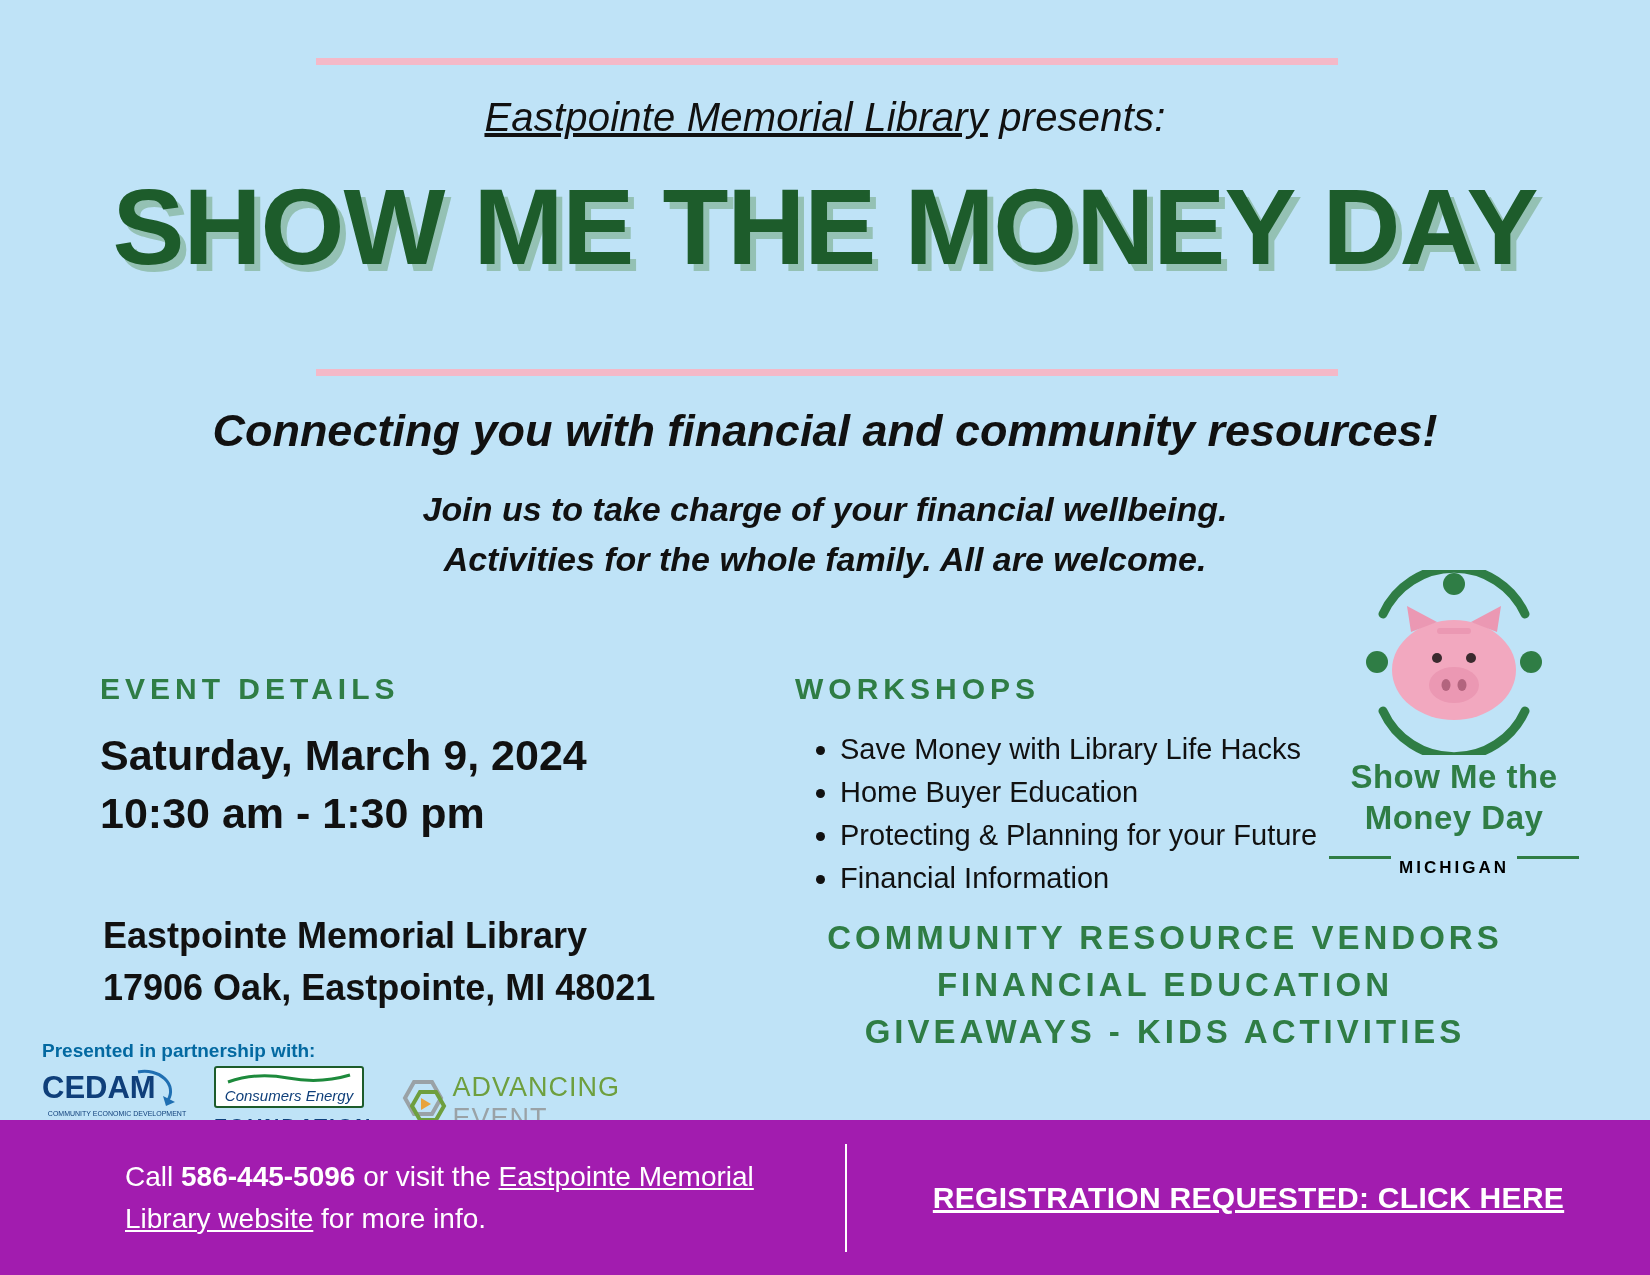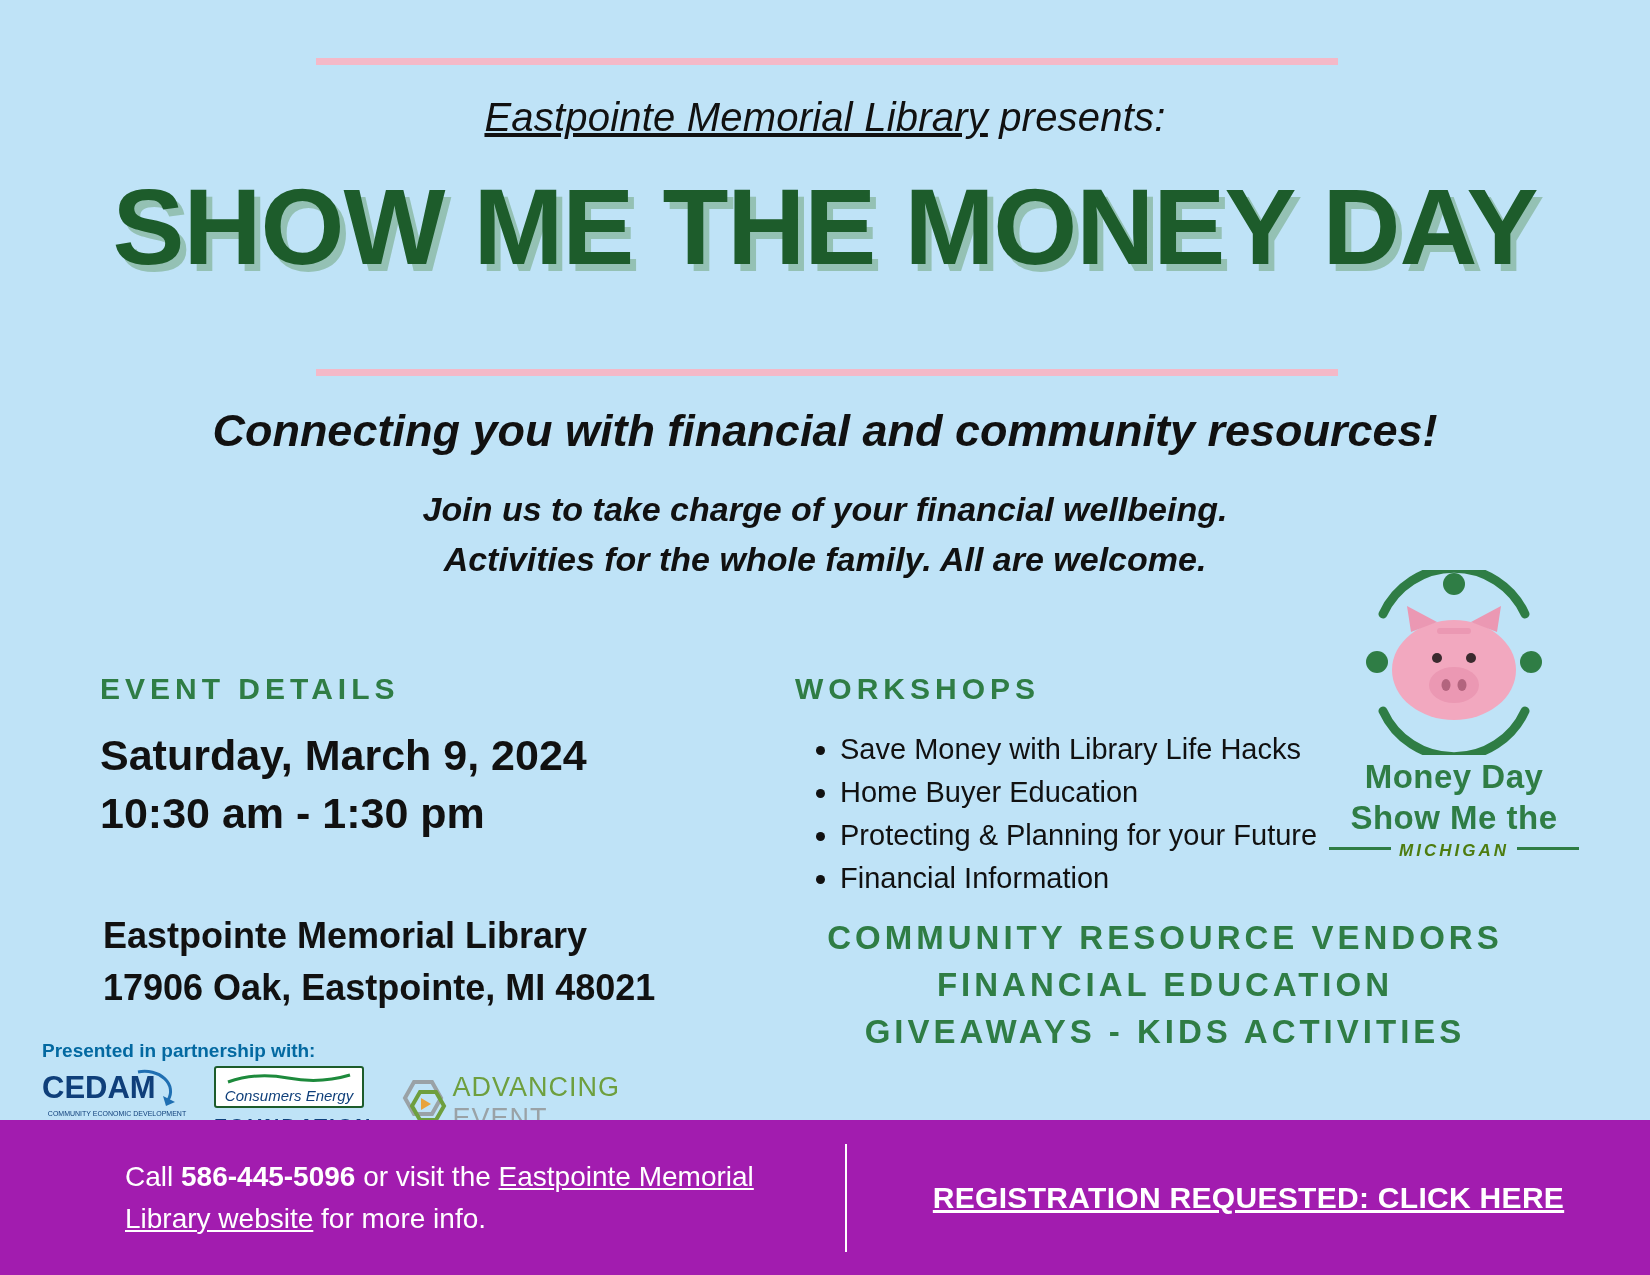--- a/index.html
+++ b/index.html
@@ -179,26 +179,25 @@
   }
   .smmd-logo .logo-text {
     margin-top: 4px;
     color: #2f7d45;
     font-weight: bold;
     font-size: 33px;
     line-height: 1.12;
     letter-spacing: 0.5px;
   }
   .smmd-logo .logo-state {
-    margin-top: 4px;
-    color: #4d7c0f;
+    margin-top: 21px;
+    color: #000000;
     font-weight: bold;
     font-size: 17px;
     letter-spacing: 3px;
-    font-style: italic;
   }
   .logo-state-wrap {
     display: flex;
     align-items: center;
     justify-content: center;
     gap: 8px;
   }
   .logo-state-wrap .bar {
     height: 3px;
     width: 62px;
@@ -374,22 +373,22 @@
         <circle cx="88" cy="88" r="5" fill="#3a2a2e"></circle>
         <circle cx="122" cy="88" r="5" fill="#3a2a2e"></circle>
 
         <ellipse cx="105" cy="115" rx="25" ry="18" fill="#eb98b3"></ellipse>
         <ellipse cx="97" cy="115" rx="4.5" ry="6" fill="#b3647e"></ellipse>
         <ellipse cx="113" cy="115" rx="4.5" ry="6" fill="#b3647e"></ellipse>
 
         <rect x="88" y="58" width="34" height="6" rx="3" fill="#eb98b3"></rect>
       </svg>
     </div>
+    <div class="logo-text">Show Me the</div>
     <div class="logo-text">Money Day</div>
-    <div class="logo-text">Show Me the</div>
     <div class="logo-state-wrap">
       <span class="bar"></span>
       <span class="logo-state">MICHIGAN</span>
       <span class="bar"></span>
     </div>
   </div>
 
   <div class="partners">
     <div class="partners-label">Presented in partnership with:</div>
     <div class="partner-row">

